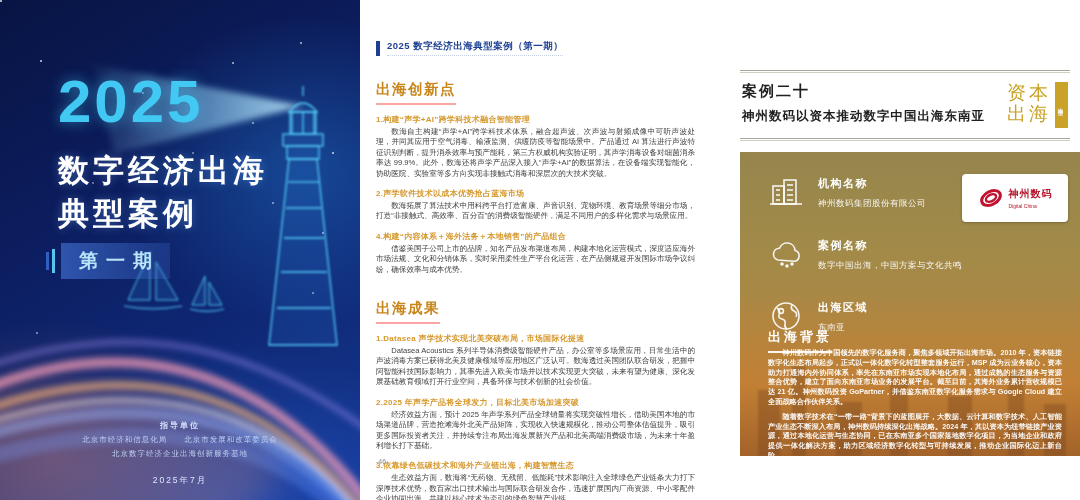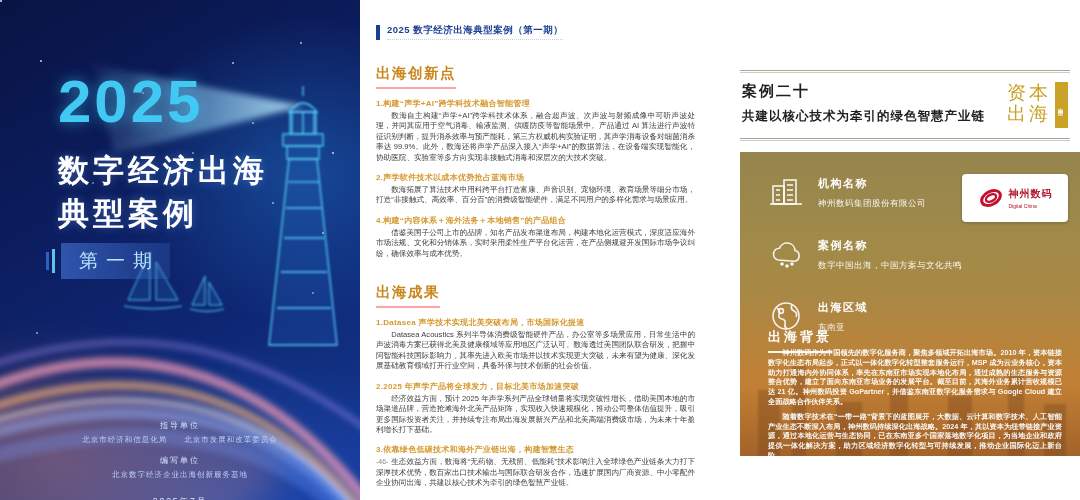--- a/index.html
+++ b/index.html
@@ -36,30 +36,30 @@
   .cover-t1 { position:absolute; left:58px; top:150px; font-size:31px; color:#ffffff;
     font-weight:bold; letter-spacing:4px; text-shadow:0 0 10px rgba(120,180,255,.4); }
   .cover-t2 { position:absolute; left:58px; top:193px; font-size:31px; color:#ffffff;
     font-weight:bold; letter-spacing:4px; text-shadow:0 0 10px rgba(120,180,255,.4); }
   .badge-wrap { position:absolute; left:46px; top:243px; display:flex; align-items:center; }
   .badge-bars { display:flex; gap:3px; margin-right:6px; align-items:center; }
   .badge-bars i { display:block; width:3px; background:#3f7de0; }
   .badge-bars i:nth-child(1){ height:18px; background:#2f5fc0; }
   .badge-bars i:nth-child(2){ height:24px; background:#59c5ef; }
   .issue-badge { background:linear-gradient(90deg, rgba(70,120,220,.60), rgba(70,120,220,.22));
-    color:#b9e4fa; font-size:19px; font-weight:normal; letter-spacing:8px;
+    color:#b9e4fa; font-size:19px; font-weight:bold; letter-spacing:8px;
     padding:5px 10px 5px 18px;text-align:right; }
   .cover-footer { position:absolute; left:0; right:0; top:420px; text-align:center; }
-  .f-label { font-size:8px; color:#d5e3ff; font-weight:normal; letter-spacing:2px; }
+  .f-label { font-size:8px; color:#d5e3ff; font-weight:bold; letter-spacing:2px; }
   .f-orgs  { font-size:7.5px; color:#bcd0f2; margin-top:4px; letter-spacing:1px; }
   .f-gap   { margin-top:10px; }
   .f-date  { font-size:8.5px; color:#dce8ff; margin-top:16px; letter-spacing:2px; }
 
   
-  .page-mid { position:absolute; left:360px; top:0; width:350px; height:440px; background:#fff; }
+  .page-mid { position:absolute; left:360px; top:16px; width:350px; height:440px; background:#fff; }
   .mid-inner { position:absolute; left:16px; right:15px; top:0; }
   .mid-head { margin-top:24px; display:flex; align-items:center; }
   .mid-head .hbar { width:4px; height:15px; background:#1c3f94; margin-right:7px; }
   .mid-head .htxt { font-size:9.5px; font-weight:bold; color:#1c3f94;
     border-bottom:1px dotted #c5cfe6; padding-bottom:2px; letter-spacing:.5px; }
   .sec-title { display:inline-block; margin-top:24px; font-size:14.5px; font-weight:bold;
     color:#c8861b; letter-spacing:1.5px; padding-bottom:4px; border-bottom:2px solid #fca5a5; }
   .item-head { margin-top:9px; font-size:8px; font-weight:bold; color:#d6992f; letter-spacing:.3px; }
   .item-body { margin-top:2px; font-size:7.6px; color:#414141; line-height:10.4px;
     text-align:justify; text-indent:2em; }
@@ -189,21 +189,20 @@
       <span class="badge-bars">
           <i></i>
           <i></i>
         </span>
       <span class="issue-badge">第一期</span>
     </div>
 
     <div class="cover-footer">
       <div class="f-label">指导单位</div>
       <div class="f-orgs">北京市经济和信息化局　　北京市发展和改革委员会</div>
-      <div class="f-label f-gap">编写单位</div>
       <div class="f-orgs">北京数字经济企业出海创新服务基地</div>
       <div class="f-date">2025年7月</div>
     </div>
   </div>
 
   <div class="page-mid">
     <div class="mid-inner">
       <div class="mid-head">
         <span class="hbar"></span>
         <span class="htxt">2025 数字经济出海典型案例（第一期）</span>
@@ -233,21 +232,21 @@
     </div>
   </div>
   <div class="pagenum">-46-</div>
 
   <div class="page-right">
     <div class="rh-wrap">
       <div class="dline"></div>
       <div class="case-head">
         <div class="case-left">
           <div class="case-label">案例二十</div>
-          <div class="case-title">共建以核心技术为牵引的绿色智慧产业链</div>
+          <div class="case-title">神州数码以资本推动数字中国出海东南亚</div>
         </div>
         <div class="case-right">
           <div class="cat-txt">
             <div>资本</div>
             <div>出海</div>
           </div>
           <div class="cat-ribbon">出海类型</div>
         </div>
       </div>
       <div class="dline"></div>

